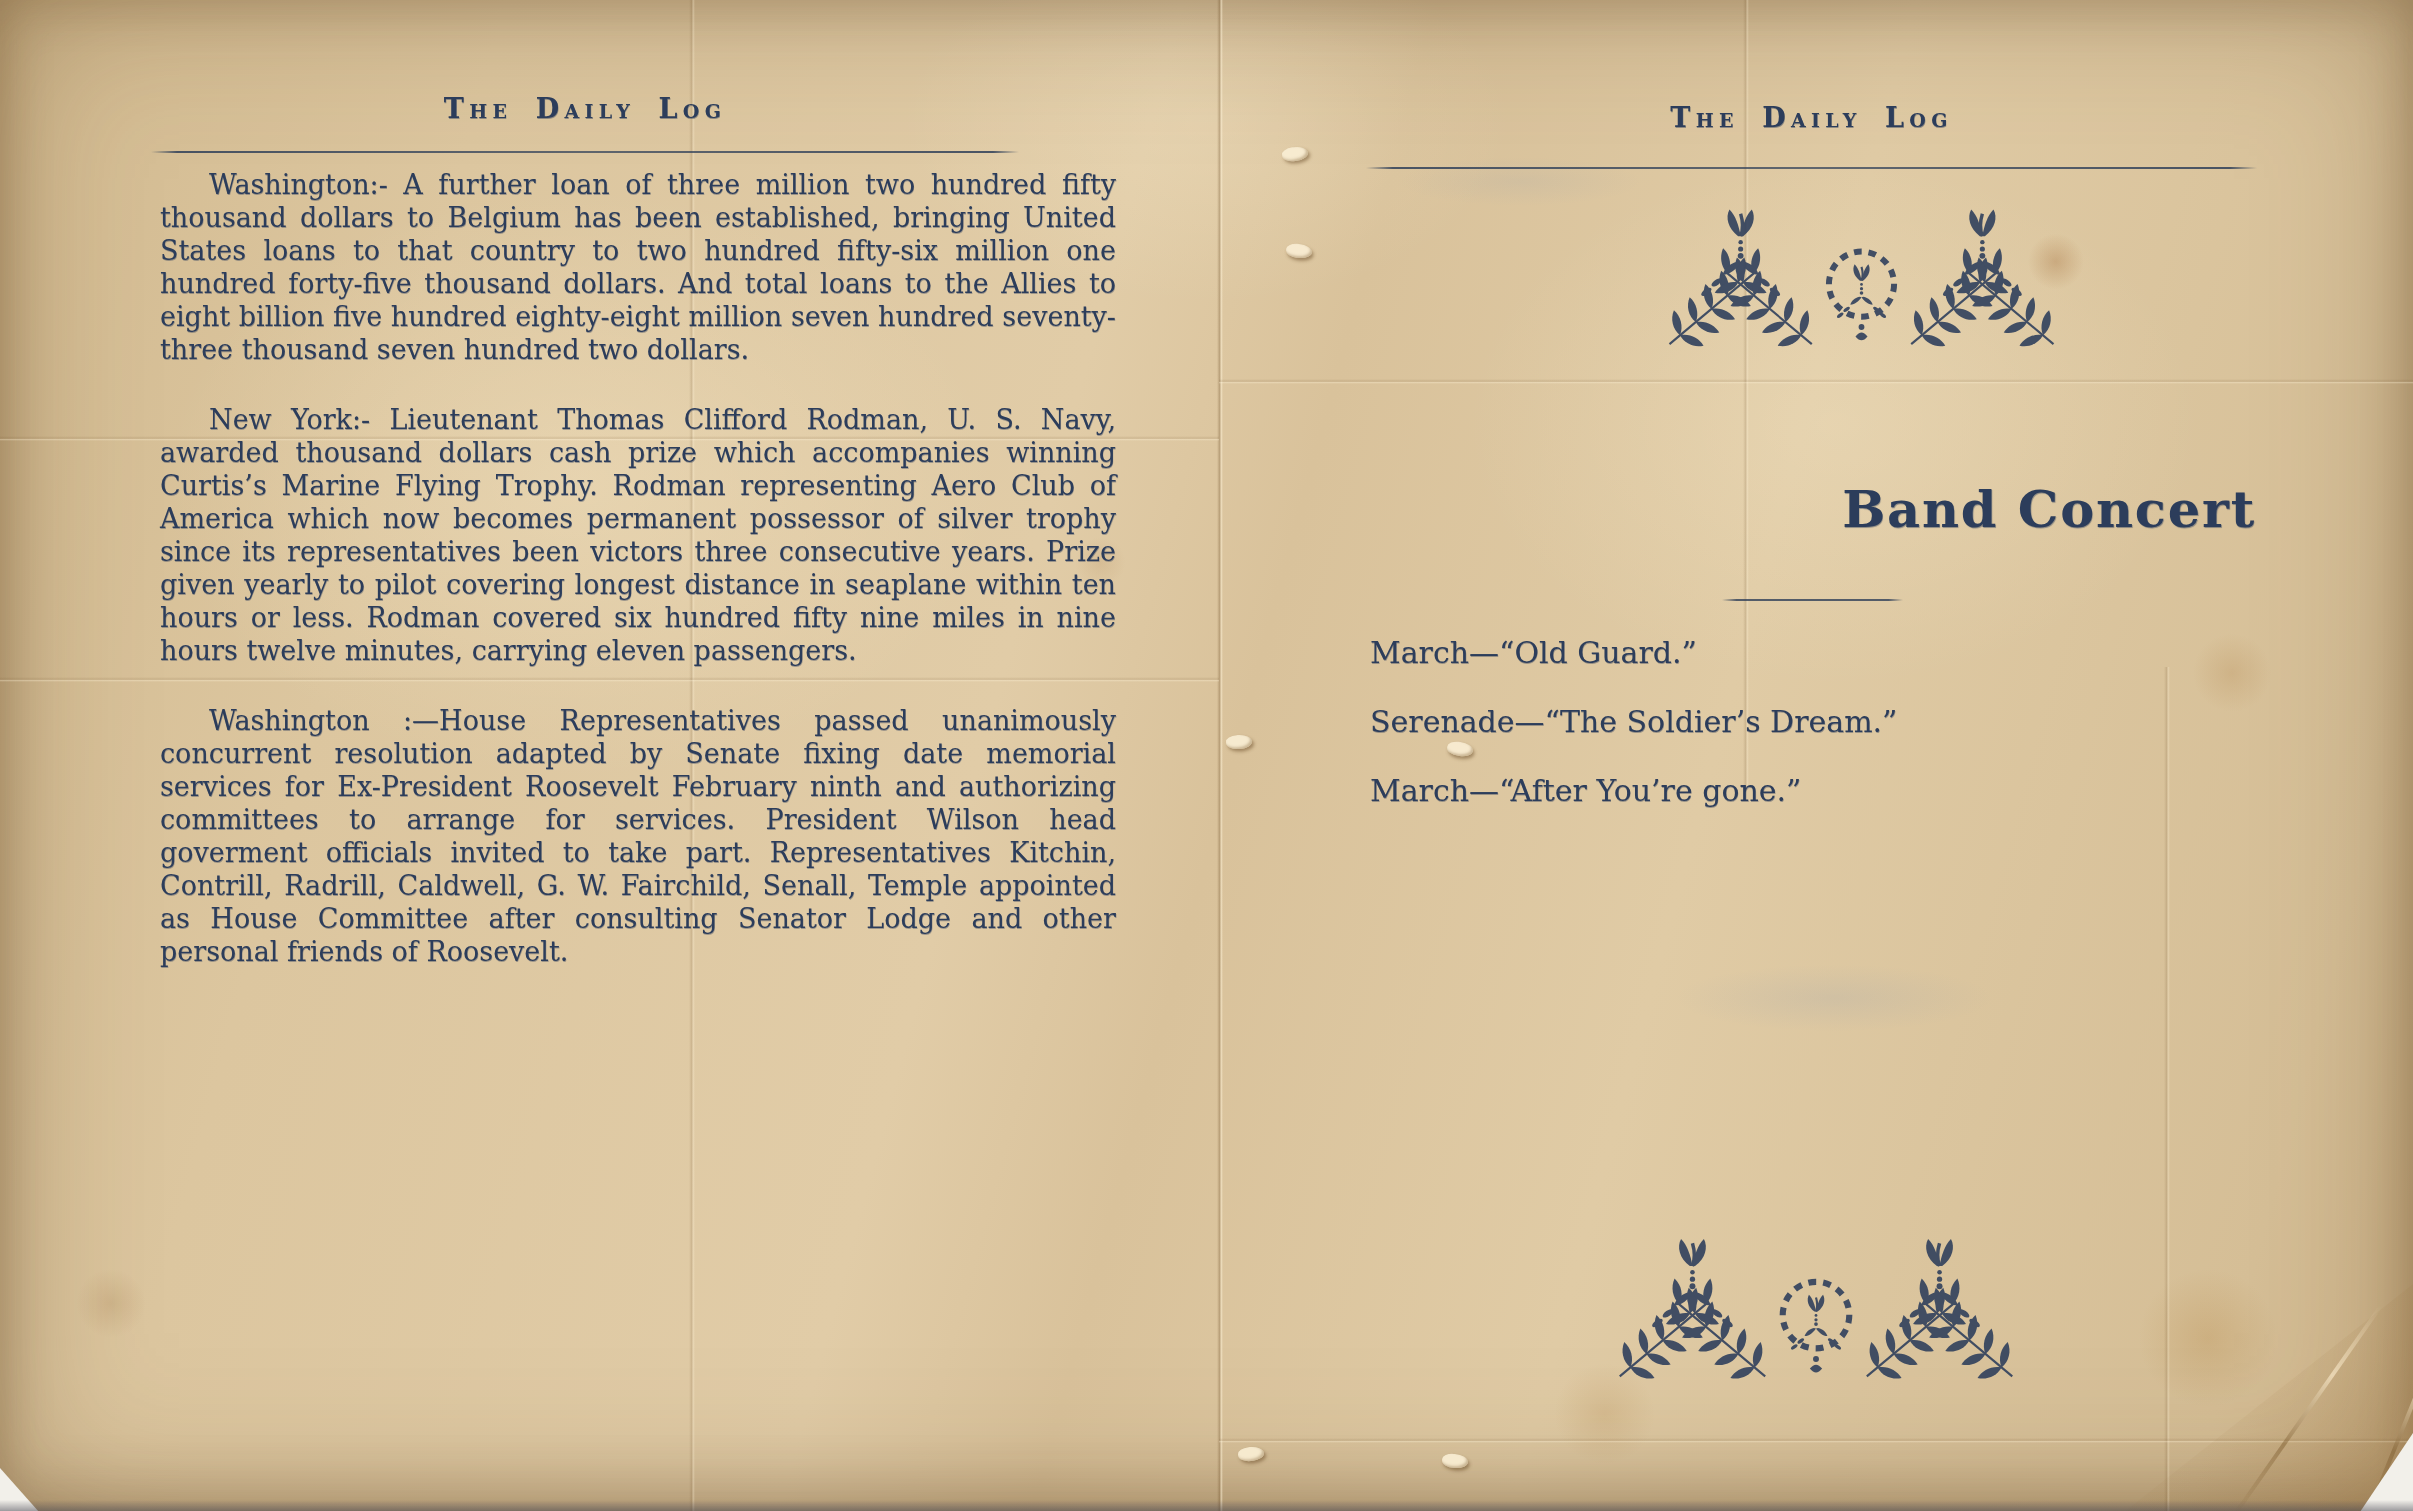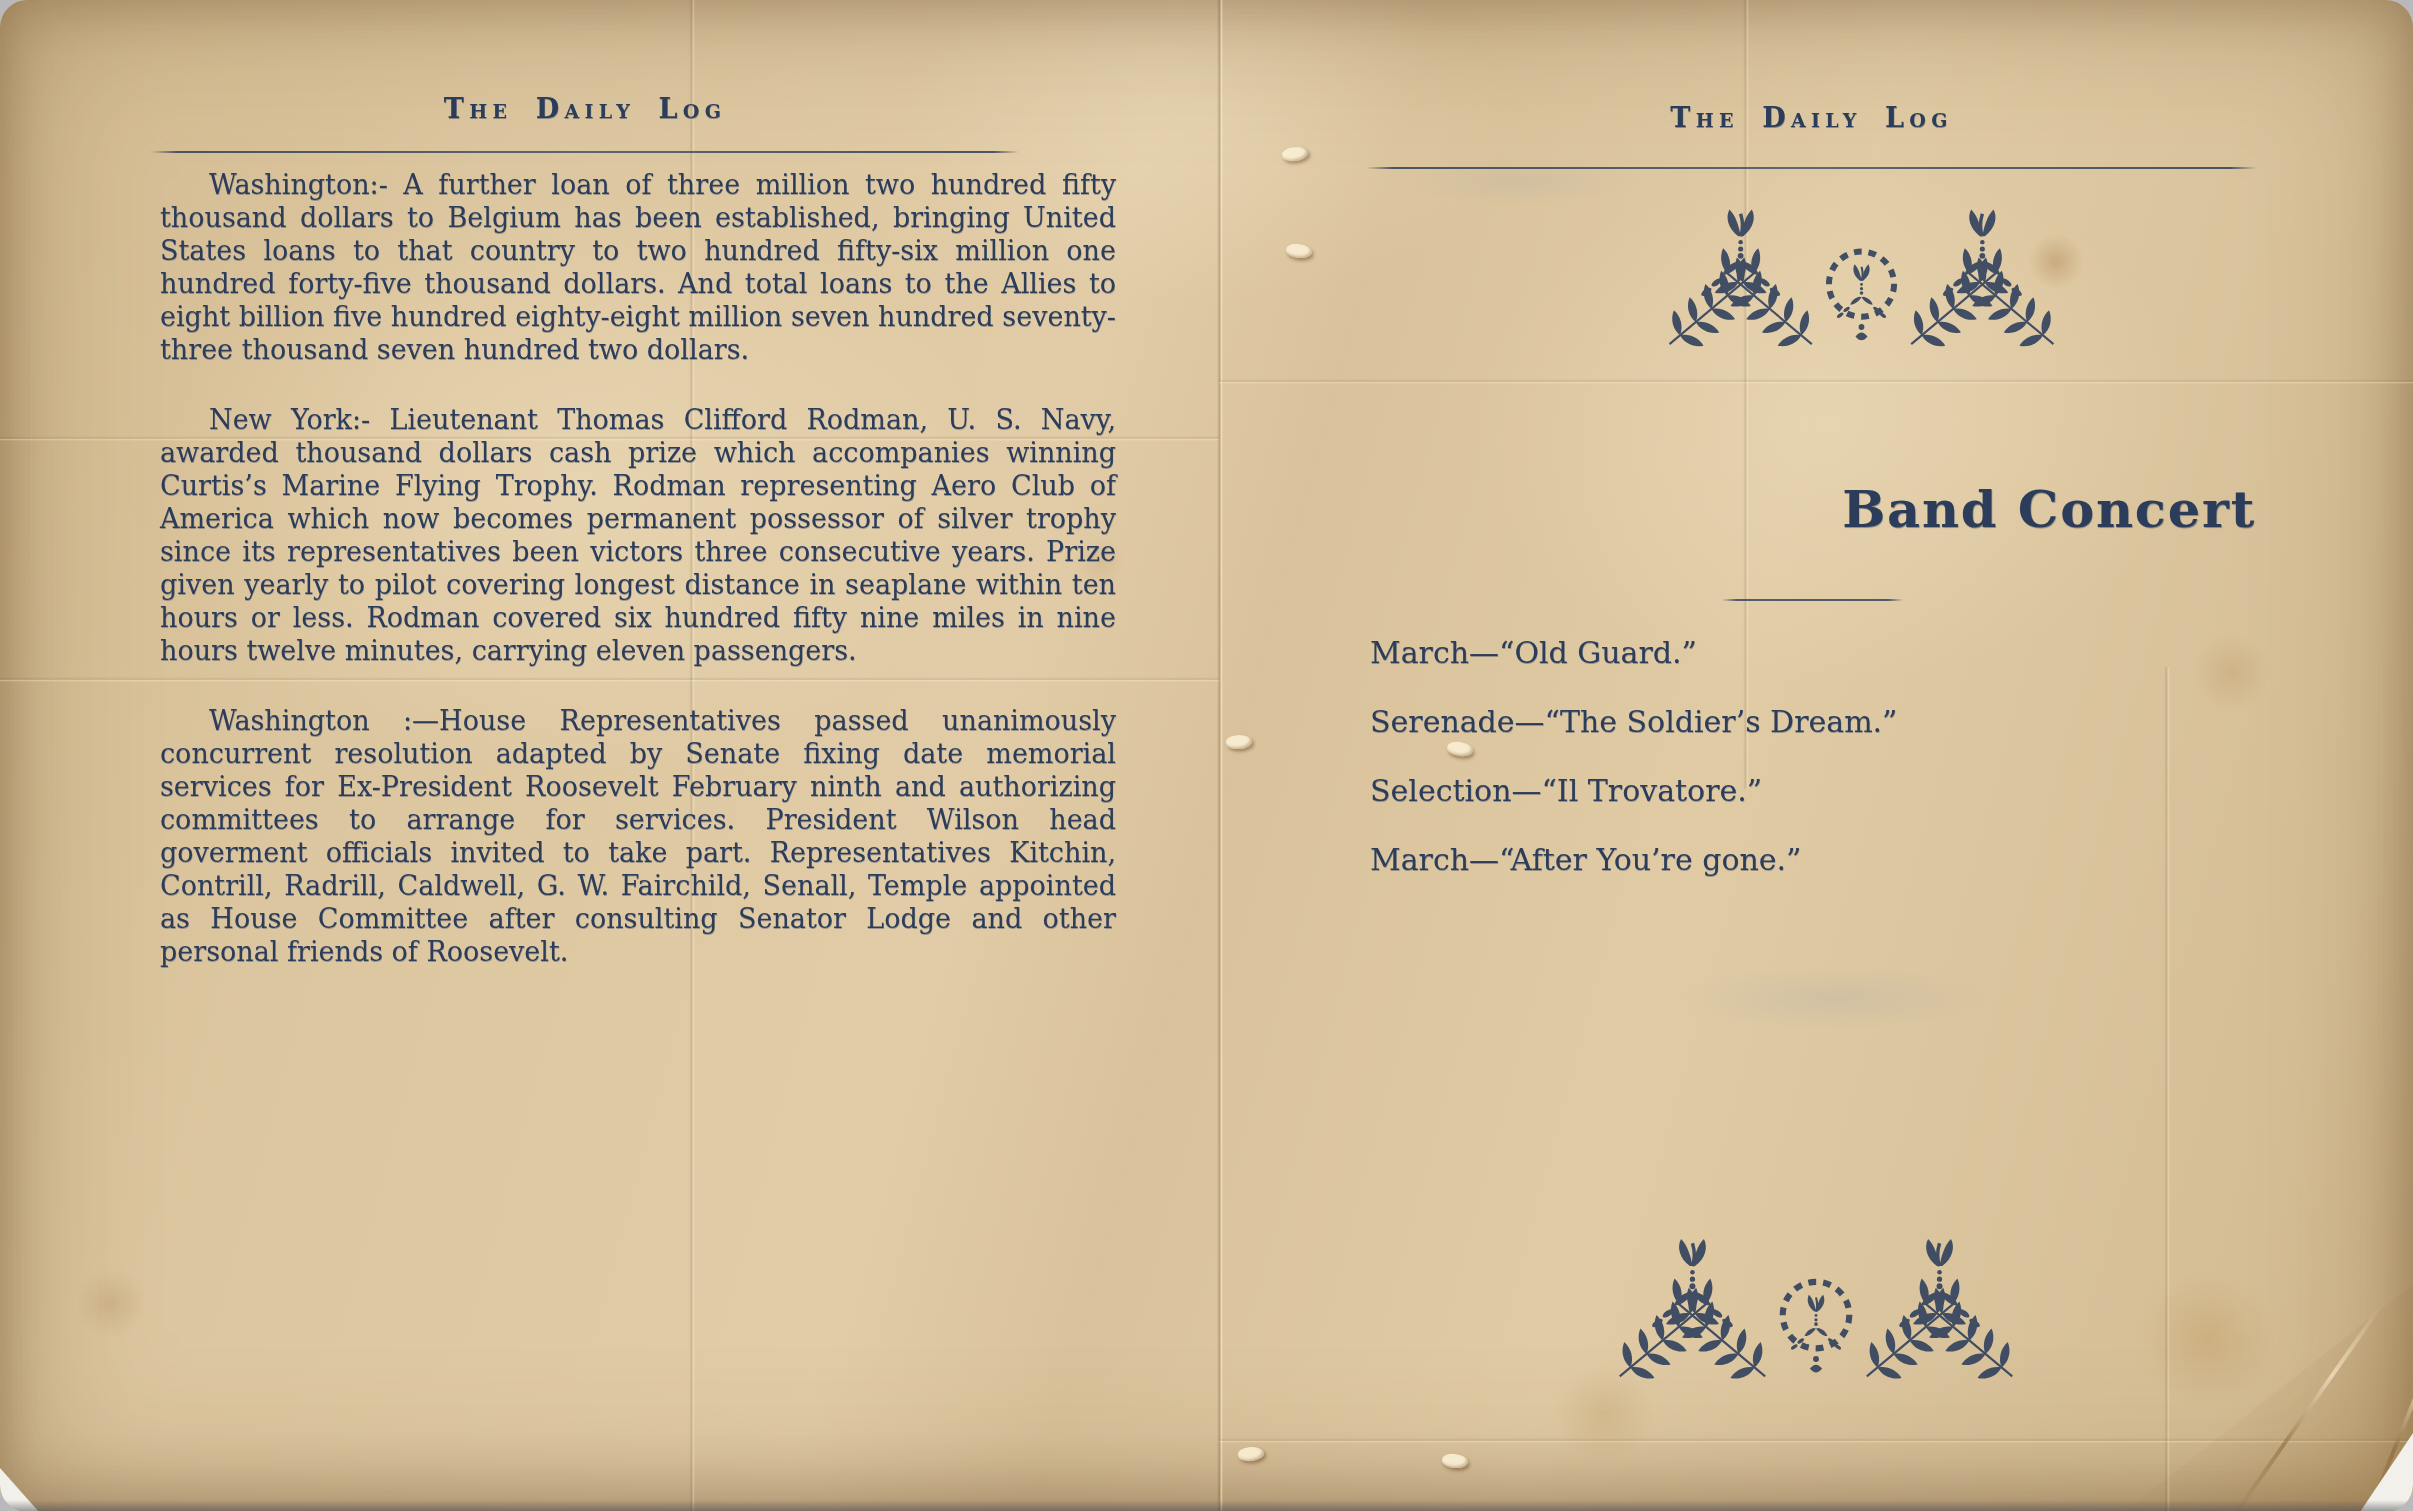--- a/index.html
+++ b/index.html
@@ -4,21 +4,20 @@
 <style>
   :root{
     --paper:#ddc7a1; --ink:#2c3d5b; --rule:#2f3f58;
   }
   html,body{margin:0;padding:0;background:#b9b9bd;}
   .scan{
     position:relative; width:2413px; height:1512px; overflow:hidden;
     background:#f2f0ea;
     font-family:"DejaVu Serif","Liberation Serif",serif;
     color:var(--ink);
-    border-radius:27px;
   }
   .paper{
     position:absolute; inset:0;
     background-color:var(--paper);
     background-image:
       
       radial-gradient(circle 40px at 85.2% 17.3%, rgba(152,92,38,.28), transparent 70%),
       radial-gradient(circle 56px at 92.5% 44.5%, rgba(168,118,58,.20), transparent 70%),
       radial-gradient(circle 96px at 91.5% 88.5%, rgba(176,128,60,.24), transparent 72%),
       radial-gradient(circle 70px at 66.5% 93.5%, rgba(168,118,52,.16), transparent 72%),
@@ -170,21 +169,20 @@
       </svg>
     </div>
 
     <div class="concert-title">Band Concert</div>
     <div class="title-rule"></div>
 
     <div class="program">
 
     <div class="program-item">March—“Old Guard.”</div>
         <div class="program-item">Serenade—“The Soldier’s Dream.”</div>
-        <div class="program-item">Selection—“Il Trovatore.”</div>
         <div class="program-item">March—“After You’re gone.”</div>
       </div>
 
     <div class="ornament" style="left:1610px; top:1224px; width:412px; height:184px;">
       <svg viewBox="0 0 460 210" aria-hidden="true">
         <g fill="currentColor">
           <use href="#cluster" transform="translate(0 4)"></use>
           <use href="#medallion" transform="translate(230 104)"></use>
           <use href="#cluster" transform="translate(460 4) scale(-1 1)"></use>
         </g>

